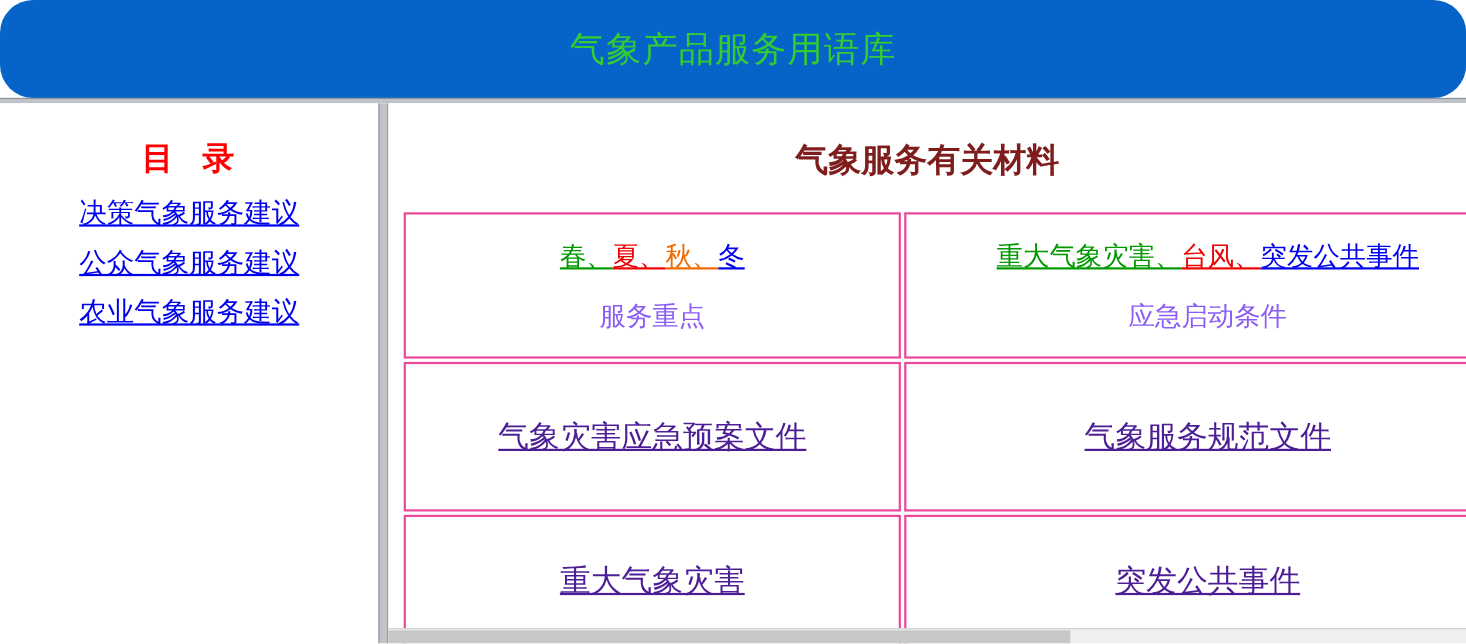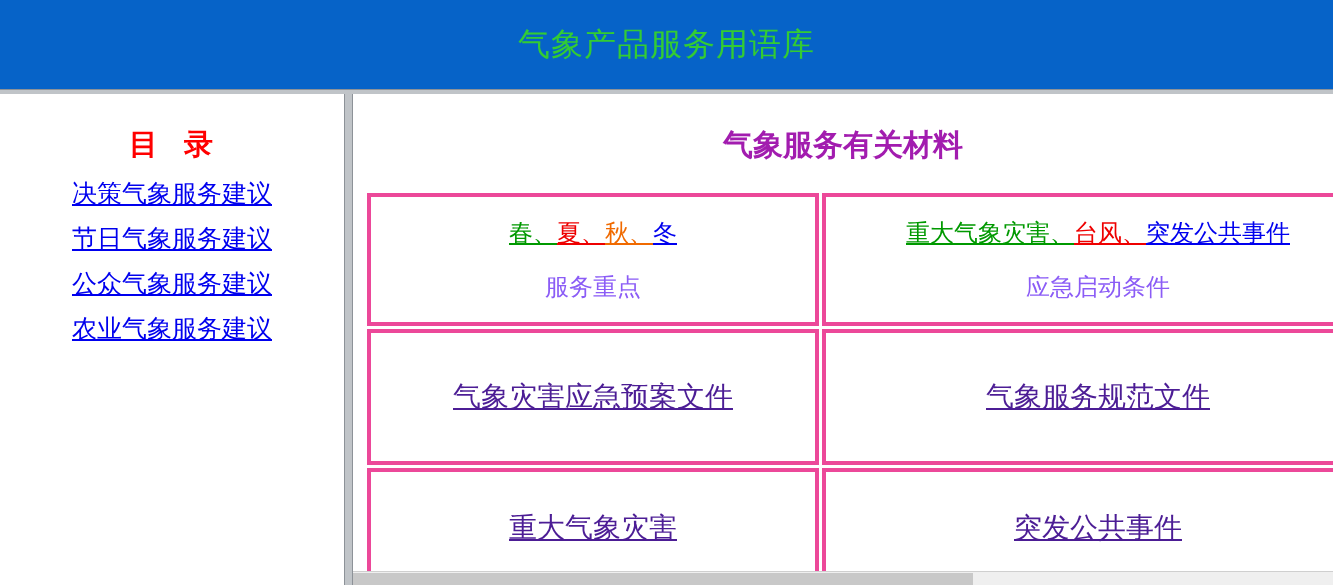--- a/index.html
+++ b/index.html
@@ -24,20 +24,21 @@
 
   
   .header-banner {
     position: absolute;
     left: 0;
     top: 0;
     width: 1333px;
     height: 89px;
     background: #0663c8;
     box-sizing: border-box;
+    border-radius: 30px;
   }
   .header-title {
     position: absolute;
     left: 0;
     top: 0;
     width: 1333px;
     line-height: 89px;
     text-align: center;
     color: #33cc33;
     font-size: 32px;
@@ -130,39 +131,39 @@
     top: 0;
     width: 980px;
     height: 491px;
     background: #ffffff;
     overflow: hidden;
   }
   .main-title {
     margin: 0;
     padding-top: 31px;
     text-align: center;
-    color: #a21caf;
+    color: #7f1d1d;
     font-size: 30px;
     font-weight: bold;
     font-family: "DejaVu Serif", "Liberation Serif", serif;
     white-space: nowrap;
   }
 
   
   .materials-table {
     position: absolute;
     left: 11px;
     top: 96px;
     width: 1010px;
     border-collapse: separate;
     border-spacing: 3px;
     table-layout: fixed;
   }
   .materials-table td {
-    border: 4px solid #ec4899;
+    border: 2px solid #ec4899;
     background: #ffffff;
     text-align: center;
     vertical-align: middle;
     padding: 0;
     box-sizing: border-box;
   }
   .cell-tall {
     height: 133px;
   }
   .cell-mid {
@@ -243,23 +244,20 @@
   <div class="frame-top-border"></div>
 
   <div class="content-area">
 
     <div class="sidebar">
       <div class="sidebar-title">目  录</div>
 
       <ul class="sidebar-list">
         <li>
           <a class="sidebar-link">决策气象服务建议</a>
-        </li>
-        <li>
-          <a class="sidebar-link">节日气象服务建议</a>
         </li>
         <li>
           <a class="sidebar-link">公众气象服务建议</a>
         </li>
         <li>
           <a class="sidebar-link">农业气象服务建议</a>
         </li>
       </ul>
     </div>
 

